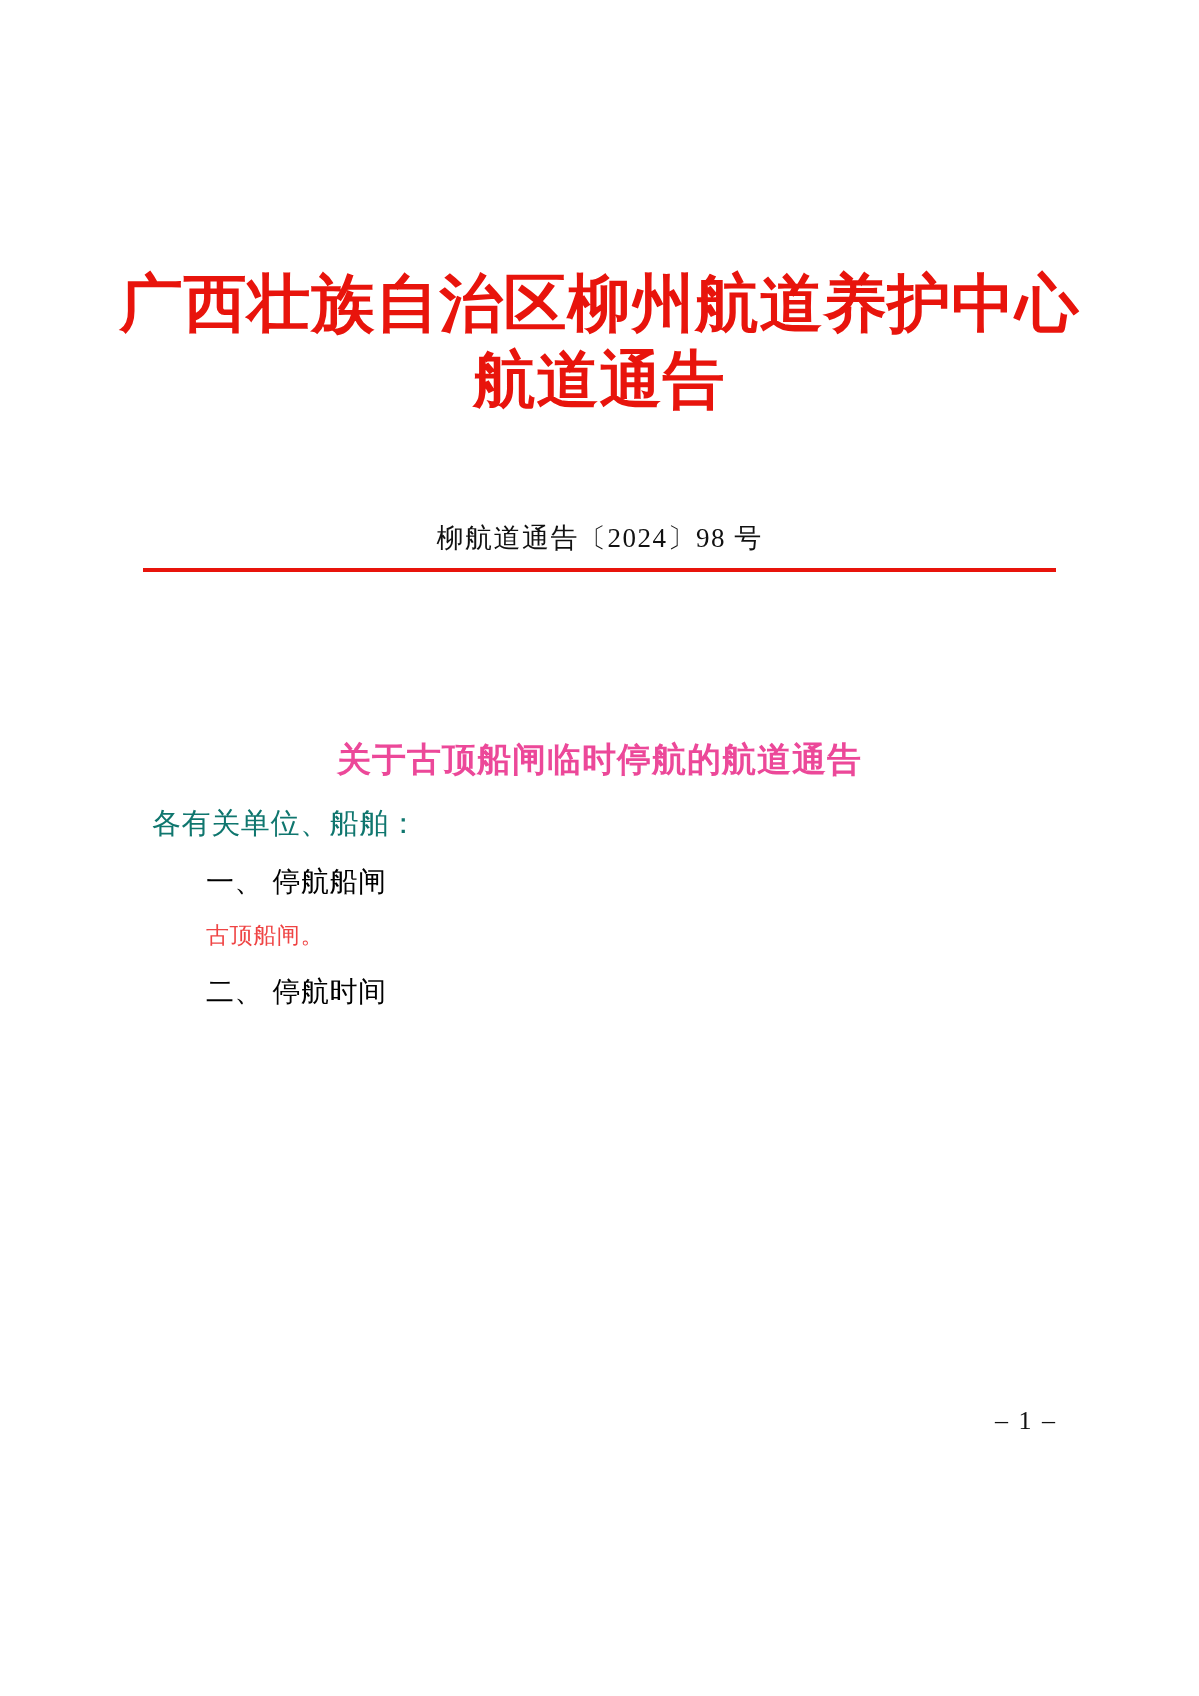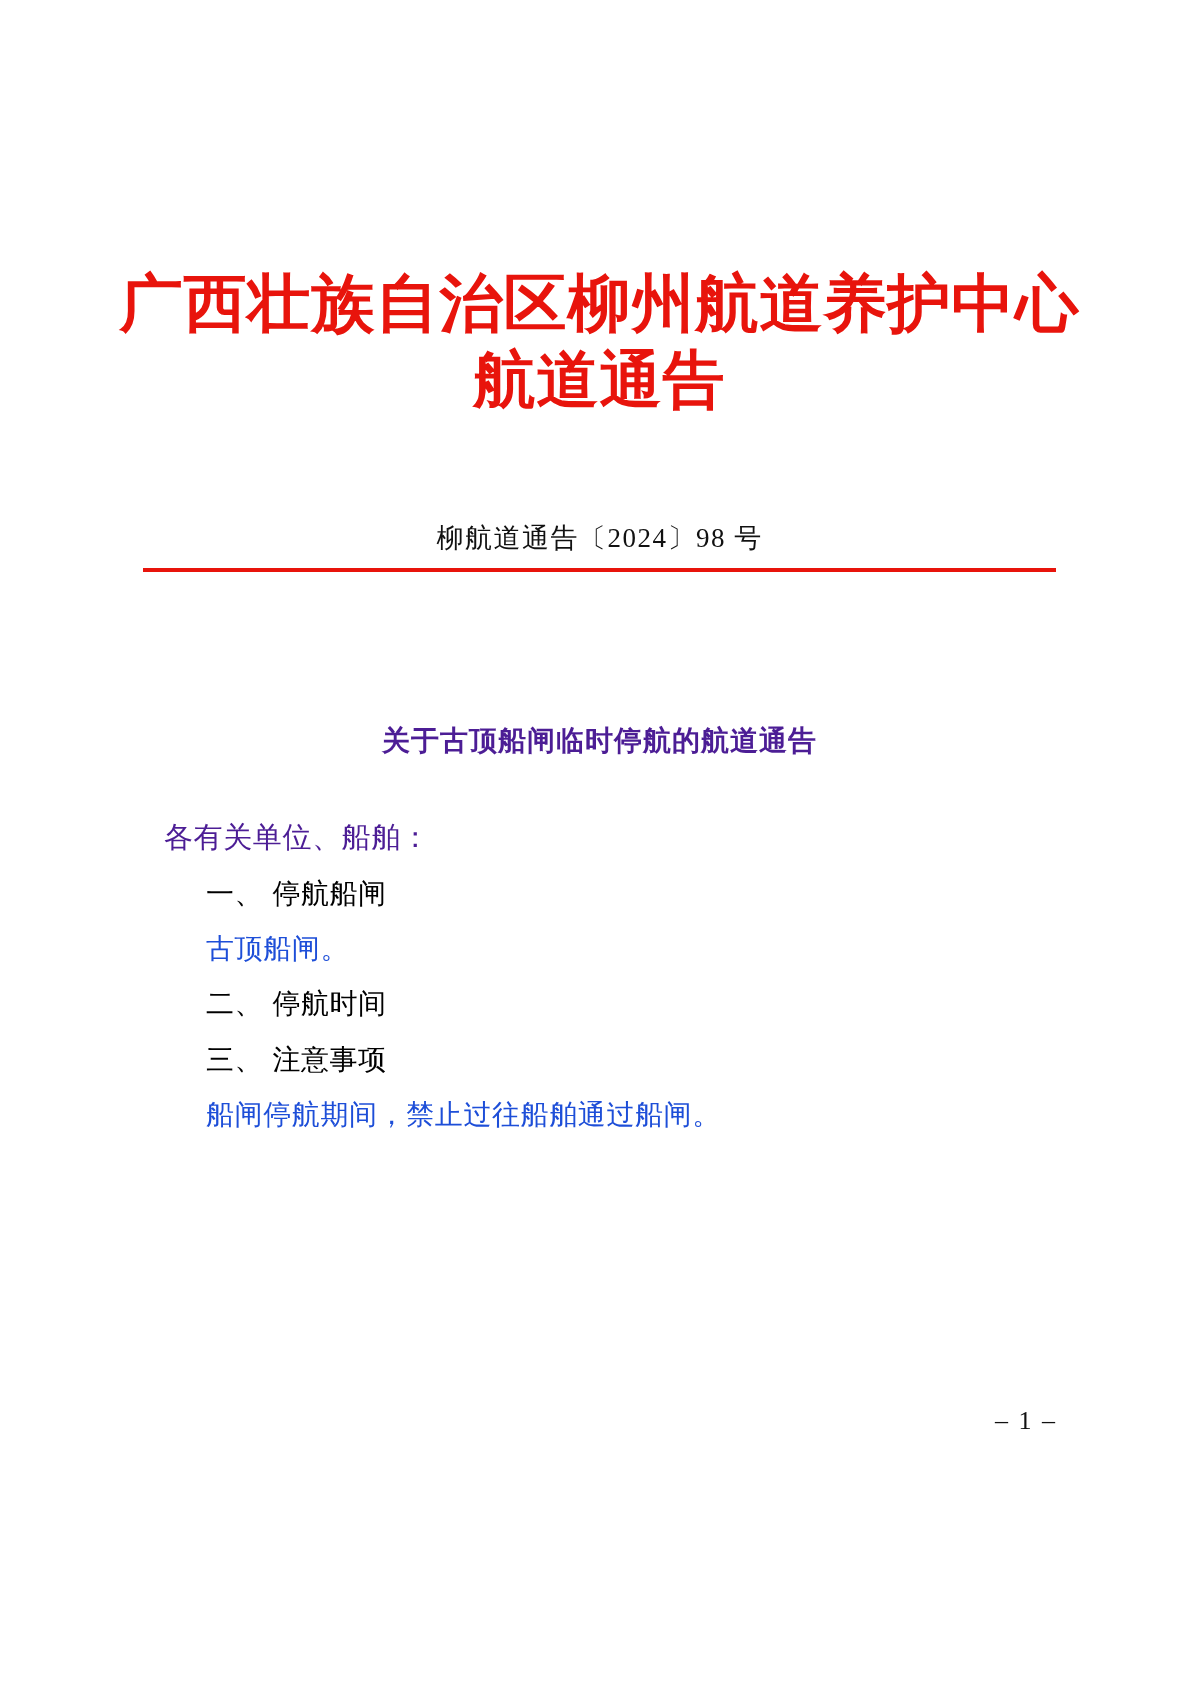--- a/index.html
+++ b/index.html
@@ -64,69 +64,69 @@
     height: 4px;
     background: #e8140c;
     width: 100%;
   }
 
   
   .subject {
     position: absolute;
     left: 0;
     right: 0;
-    top: 718px;
+    top: 737px;
     text-align: center;
     font-family: "Liberation Serif", "DejaVu Serif", serif;
     font-weight: 700;
-    font-size: 28px;
+    font-size: 34px;
     line-height: 46px;
     letter-spacing: 1px;
-    color: #4c1d95;
+    color: #ec4899;
   }
 
   
   .body-block {
     position: absolute;
     left: 148px;
     top: 795px;
     width: 852px;
   }
   .p {
-    font-family: Liberation Sans, sans-serif;
+    font-family: Liberation Mono, monospace;
     font-size: 29px;
     line-height: 53px;
     letter-spacing: 0.6px;
-    color: #4c1d95;
+    color: #0f766e;
     text-align: justify;
     text-justify: inter-character;
-    margin: 16px;
+    margin: 4px;
   }
   .p.salutation {
     margin-bottom: 2px;
   }
   .p.indent {
     text-indent: 58px;
   }
   .section-head {
     font-family: "DejaVu Sans", "Liberation Sans", sans-serif;
     font-weight: 400;
     font-size: 28px;
     line-height: 56px;
     letter-spacing: 0.5px;
     color: #000000;
     margin: 0;
     padding-left: 58px;
   }
   .section-body {
-    font-family: Liberation Serif, serif;
-    font-size: 28px;
+    font-family: Liberation Mono, monospace;
+    font-size: 23px;
     line-height: 54px;
     letter-spacing: 0.6px;
-    color: #1d4ed8;
+    color: #ef4444;
     margin: 0;
     padding-left: 58px;
   }
 
   
   .page-number {
     position: absolute;
     right: 142px;
     top: 1406px;
     font-family: "Liberation Serif", "DejaVu Serif", serif;
@@ -159,22 +159,18 @@
 
     <div>
       <p class="section-head">一、 停航船闸</p>
       <p class="section-body">古顶船闸。</p>
     </div>
 
     <div>
       <p class="section-head">二、 停航时间</p>
     </div>
 
-    <div>
-      <p class="section-head">三、 注意事项</p>
-      <p class="section-body">船闸停航期间，禁止过往船舶通过船闸。</p>
-    </div>
 
   </div>
 
   <div class="page-number">– 1 –</div>
 
 </div>
 
 </body></html>

